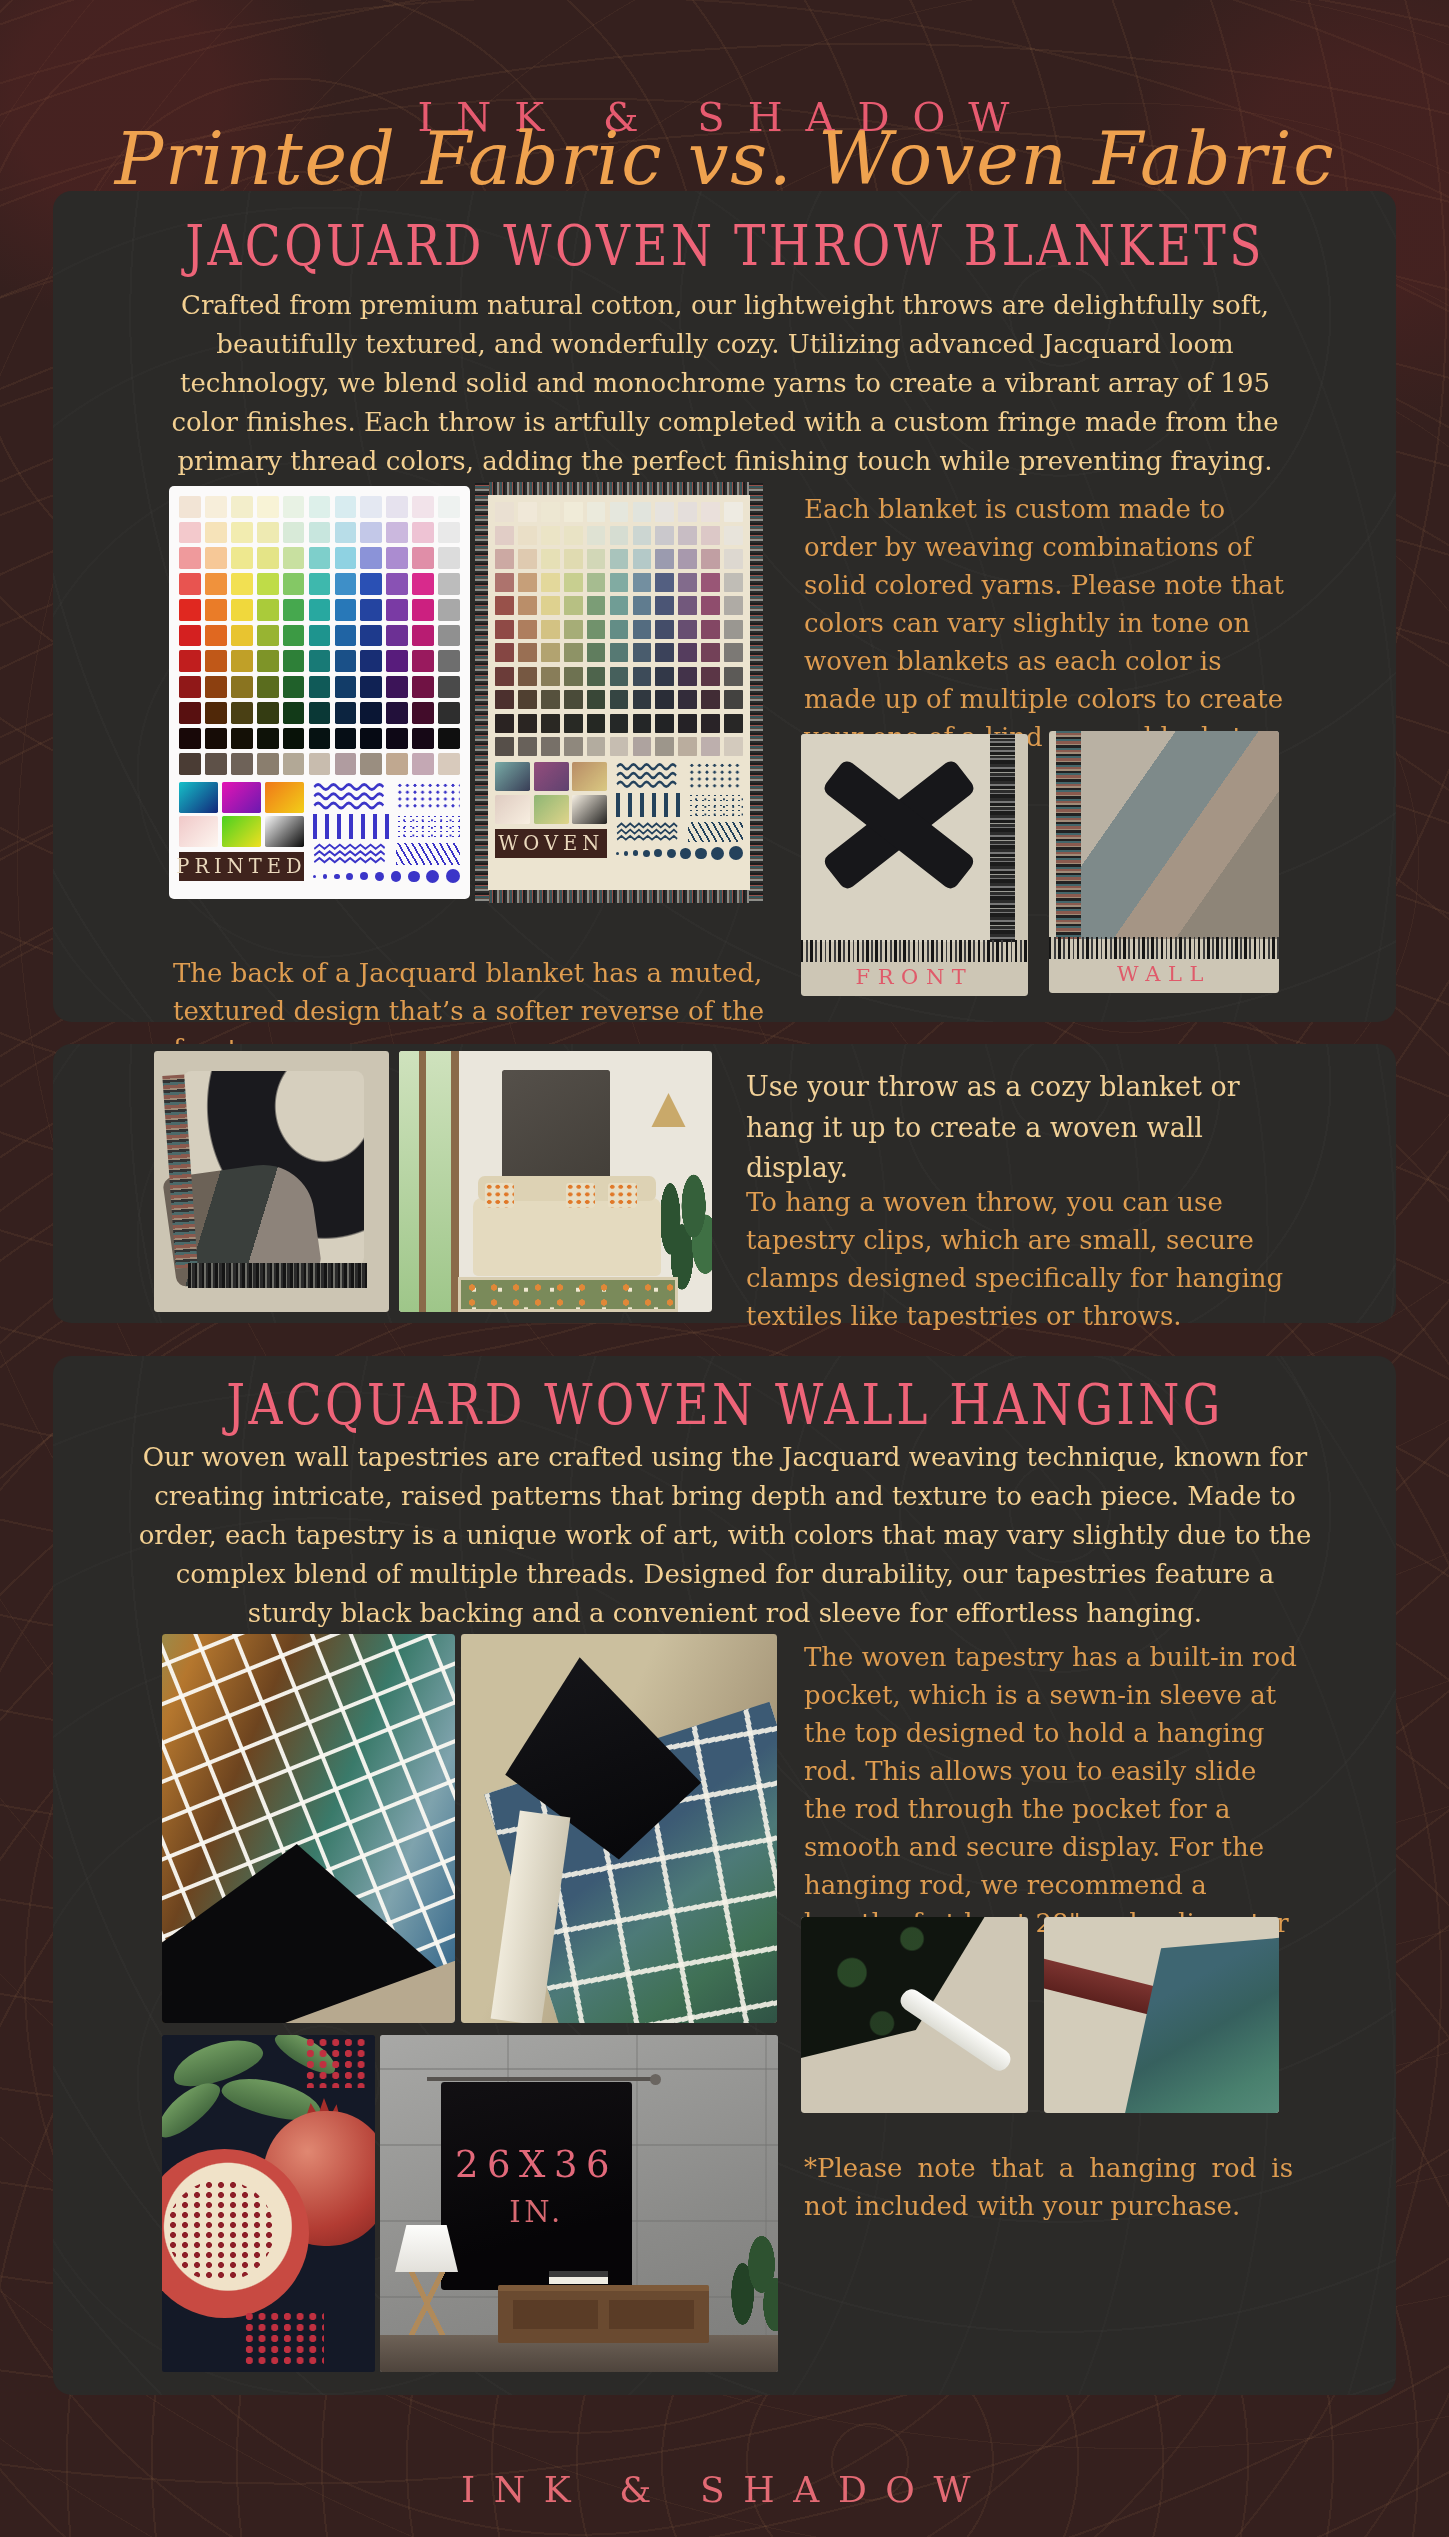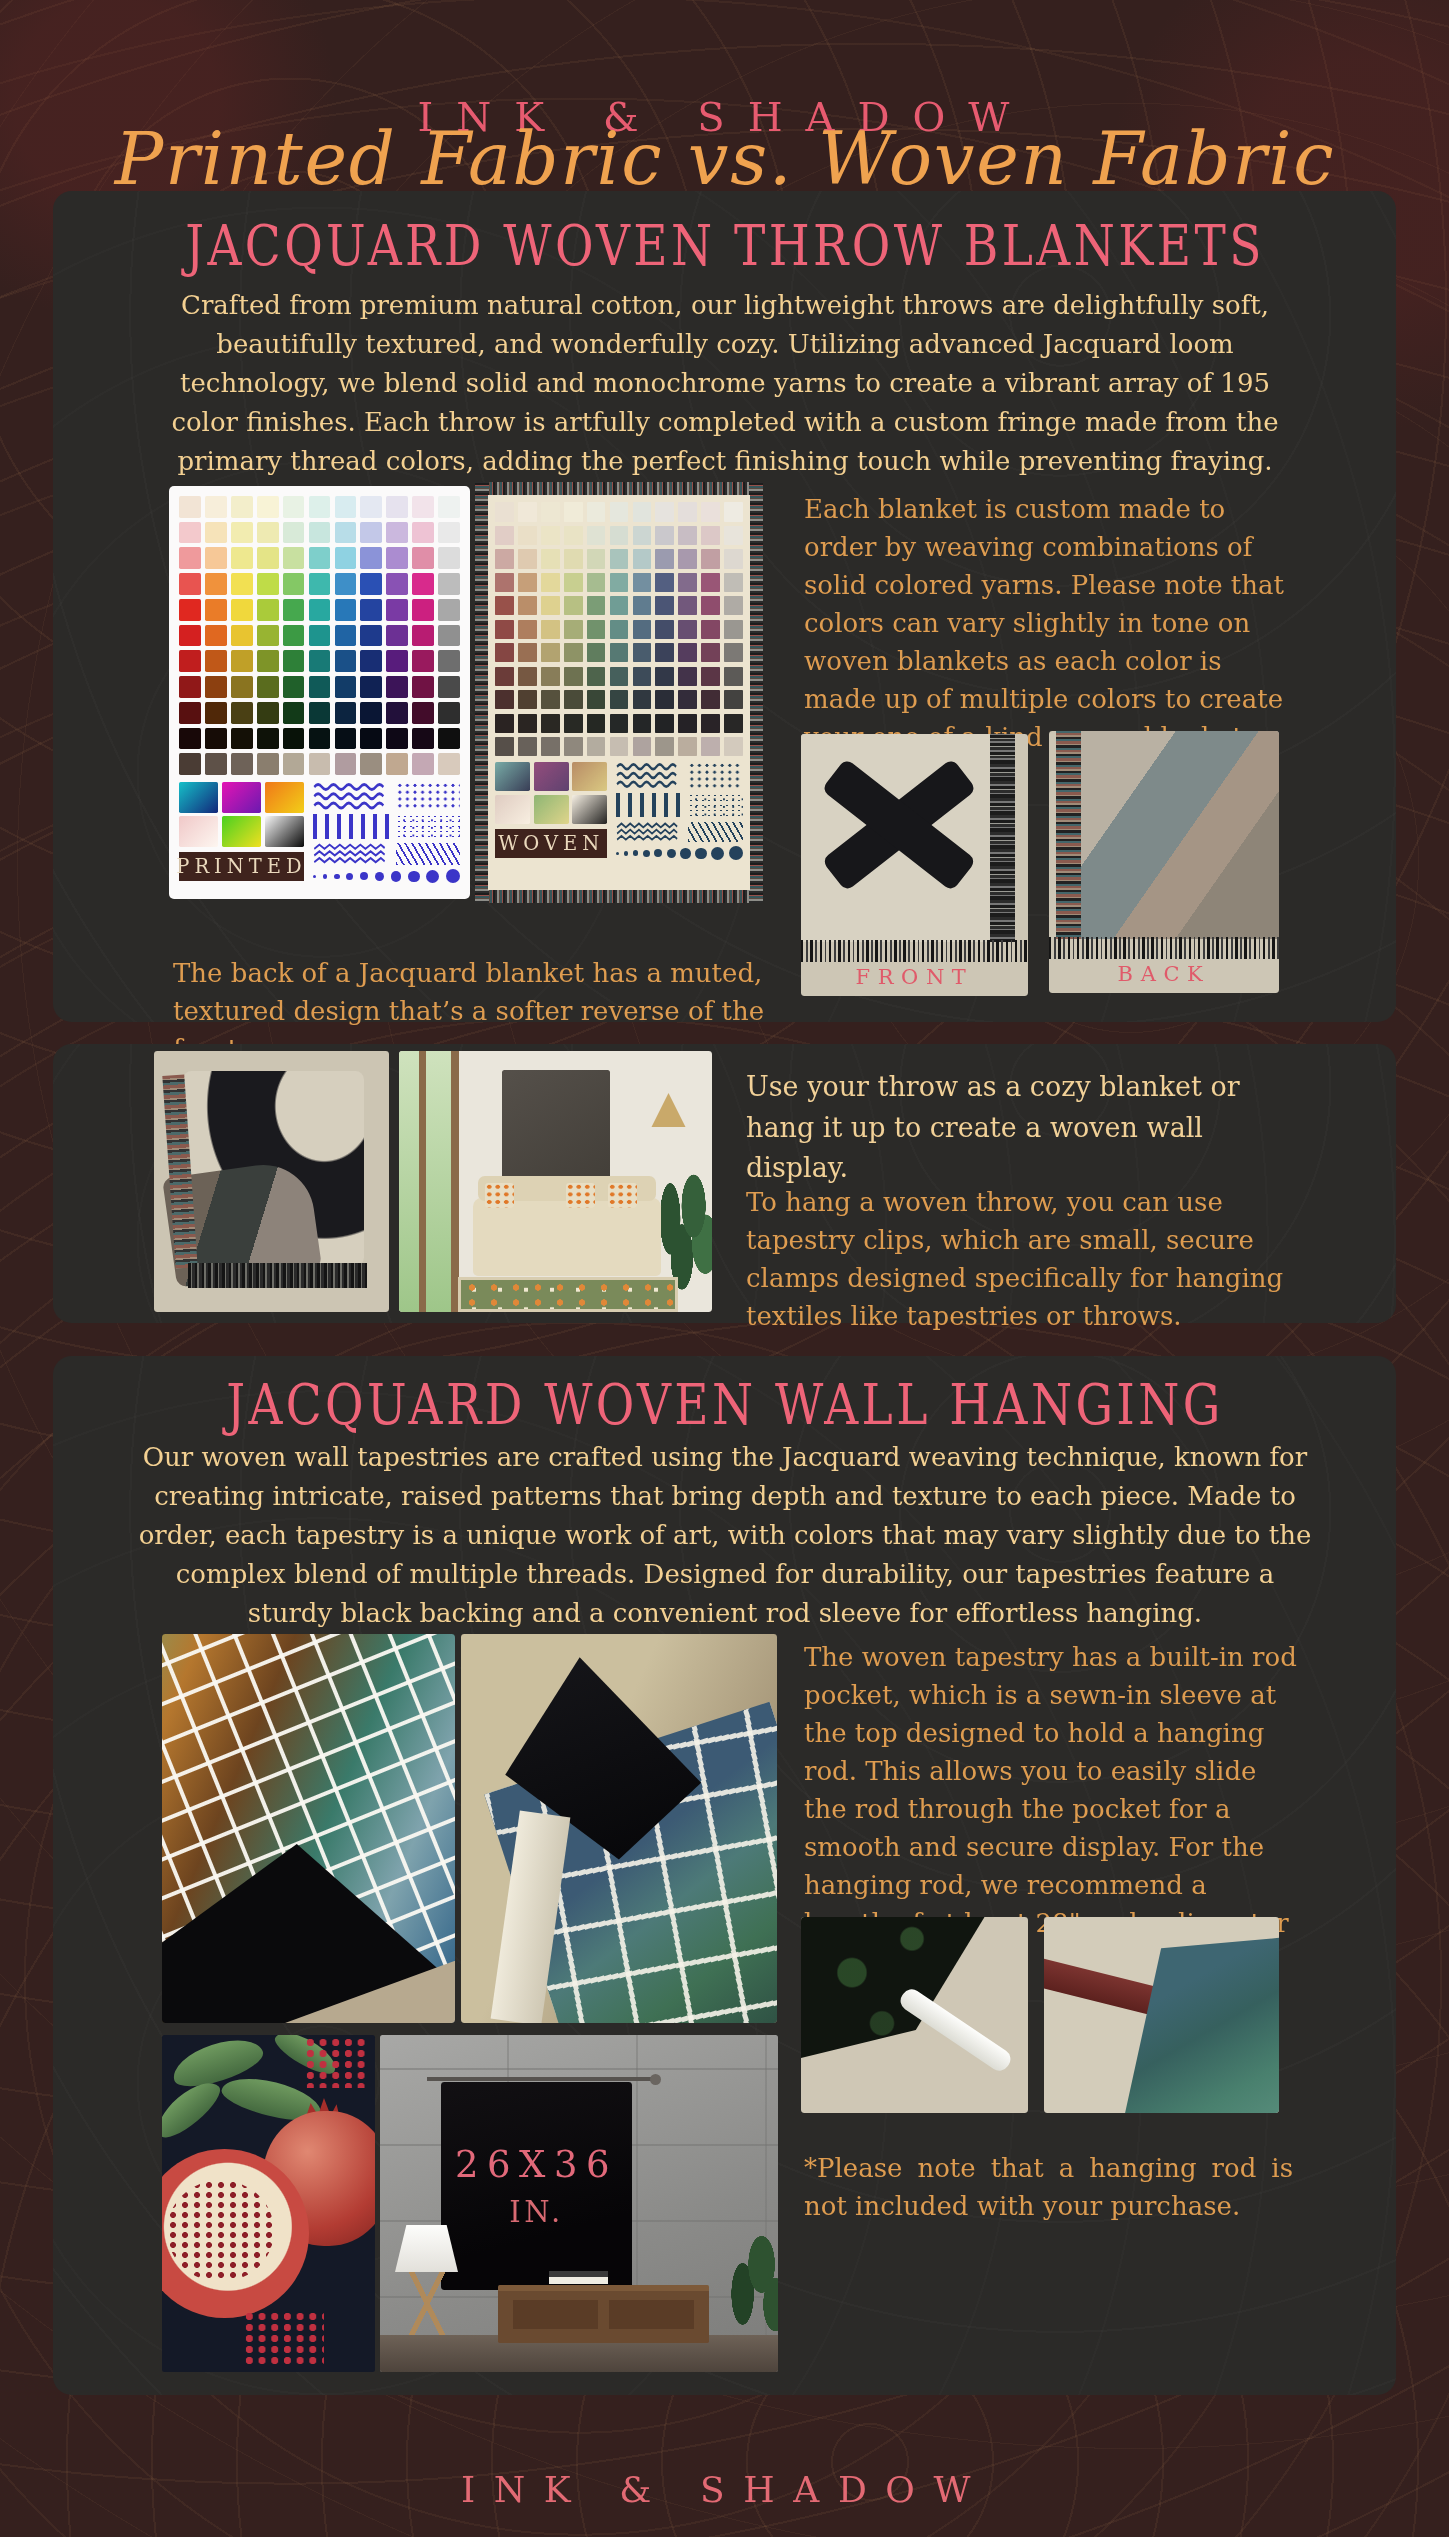--- a/index.html
+++ b/index.html
@@ -544,21 +544,21 @@
         <div class="xbar b"></div>
     </div>
     <div class="fr-side" style="right:13.5px;"></div>
     <div class="fr-bottom"></div>
     <div class="plabel">FRONT</div>
   </div>
   <div class="abs photo" id="back-photo">
     <div class="blanket-muted"></div>
     <div class="fr-side" style="left:6.8px;background:repeating-linear-gradient(0deg,#8a5a4e 0 2.5px,#44666a 2.5px 4.2px,#222 4.2px 6.8px,#a08b78 6.8px 8.5px);"></div>
     <div class="fr-bottom"></div>
-    <div class="plabel">BACK</div>
+    <div class="plabel">WALL</div>
   </div>
 
   <div class="abs note" id="back-note">The back of a Jacquard blanket has a muted, textured design that’s a softer reverse of the front.</div>
 
   <div class="abs panel" id="panel-strip"></div>
 
   <div class="abs photo" id="folded-photo">
     <div class="throw-body"></div>
     <div class="throw-fold"></div>
     <div class="throw-fringe-l"></div>

